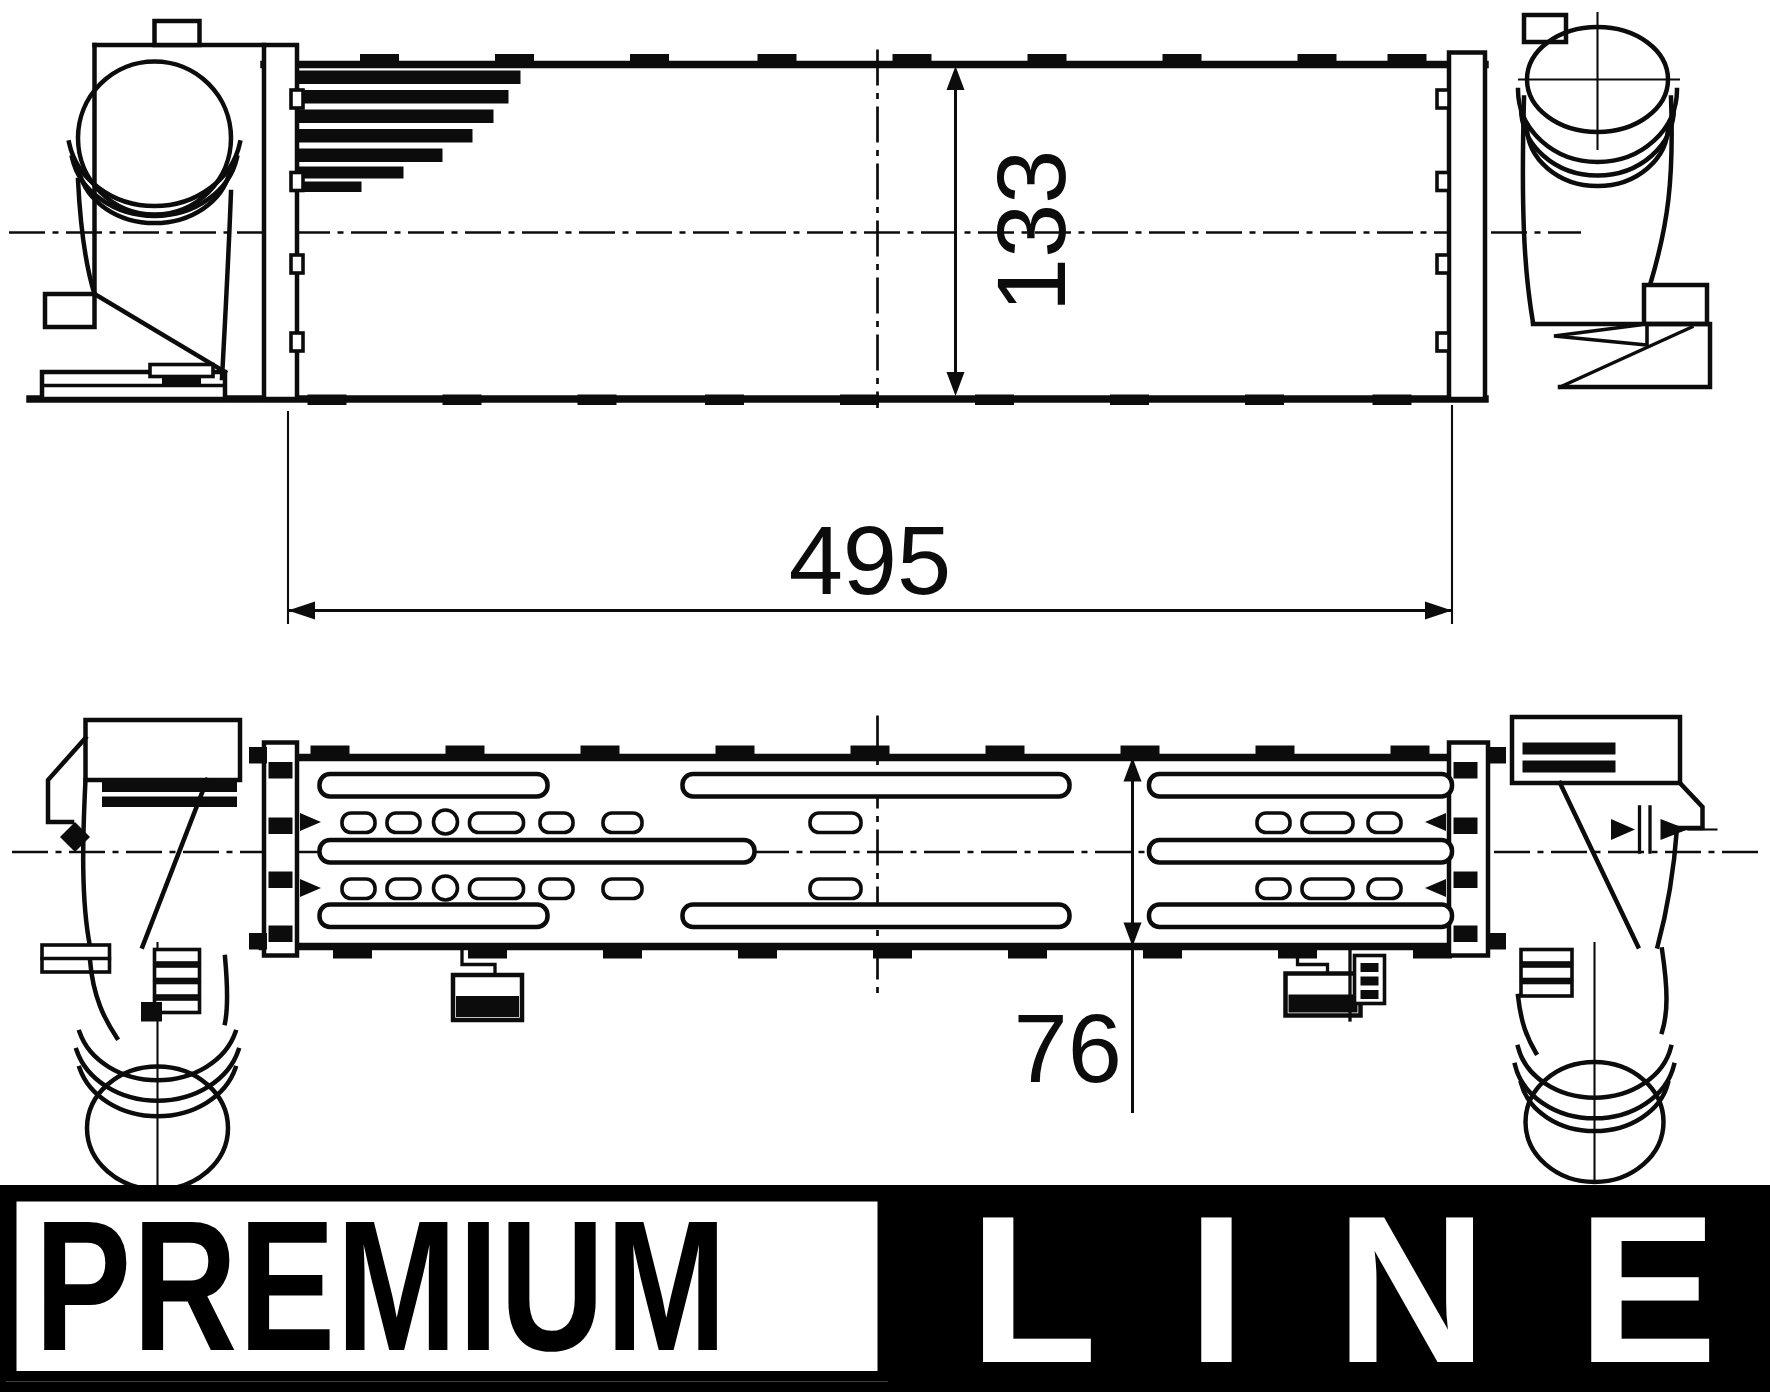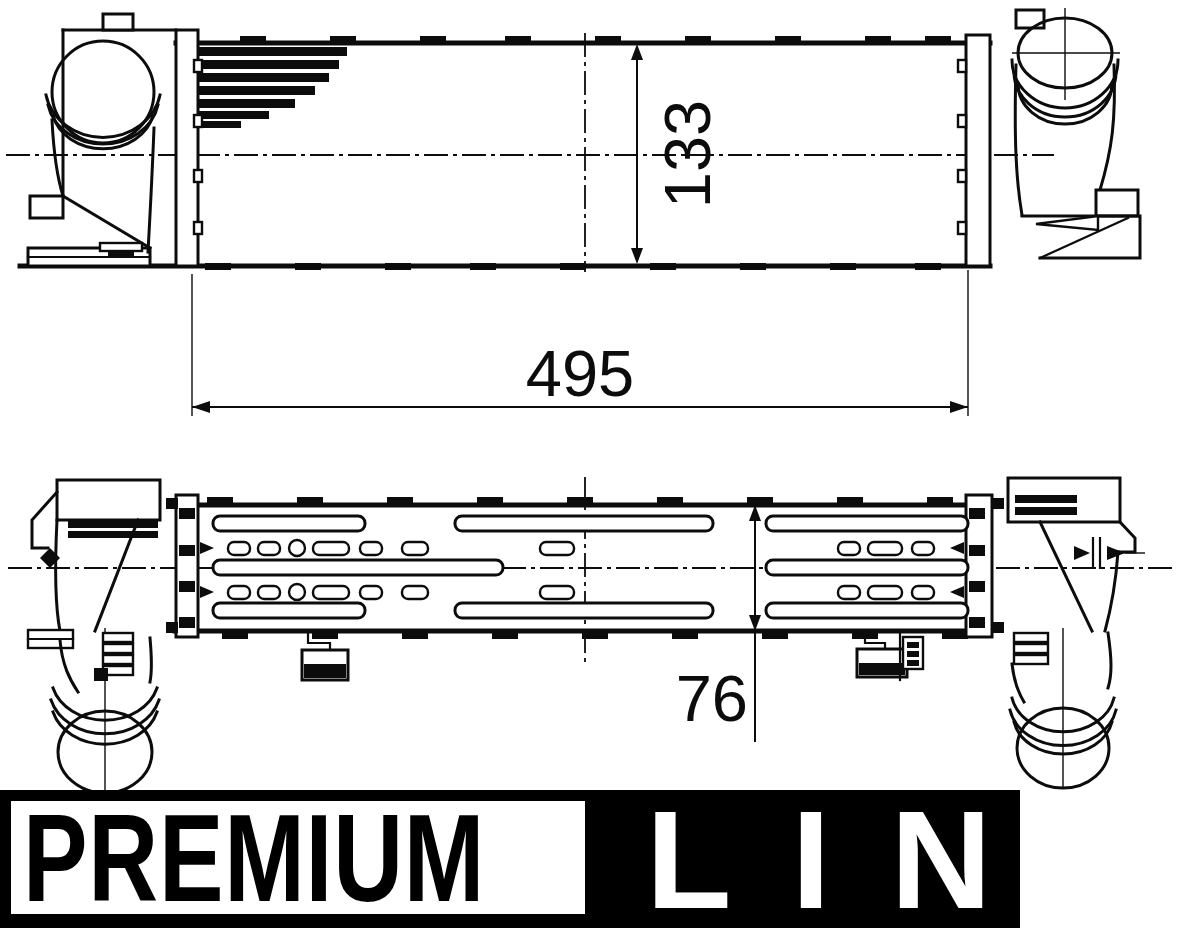--- a/index.html
+++ b/index.html
@@ -11,21 +11,21 @@
   .s2 {stroke:#0c0c0c;fill:none;stroke-width:2.2;stroke-linecap:square;}
   .s5 {stroke:#0c0c0c;fill:none;stroke-width:5;stroke-linecap:square;}
   .f  {fill:#0c0c0c;stroke:none;}
   .w  {fill:#ffffff;stroke:#0c0c0c;stroke-width:3;}
   .w2 {fill:#ffffff;stroke:#0c0c0c;stroke-width:2.4;}
   .cl {stroke:#0c0c0c;fill:none;stroke-width:1.8;stroke-dasharray:24 5 4 5;}
   .thin{stroke:#0c0c0c;fill:none;stroke-width:1.4;}
   .dim{stroke:#0c0c0c;fill:none;stroke-width:2;}
   text.dimtxt{font-family:"Liberation Sans",sans-serif;font-size:65px;fill:#0c0c0c;}
   
-  .banner{position:absolute;left:0;top:790px;width:1020px;height:138px;background:#000;}
+  .banner{position:absolute;left:0;top:790px;width:1180px;height:138px;background:#000;}
   .premium-box{position:absolute;left:4px;top:4px;width:588px;height:127px;background:#fff;
                border:7px solid #000;box-sizing:border-box;display:flex;align-items:center;
                padding-left:12px;overflow:hidden;}
   .premium-text{font-size:124px;line-height:1;font-weight:700;color:#000;letter-spacing:1px;
                 transform:scaleX(0.78);transform-origin:left center;white-space:nowrap;}
   .line-box{position:absolute;left:624px;top:0;width:580px;height:138px;display:flex;
             padding-left:22px;box-sizing:border-box;overflow:hidden;}
   .line-text{font-size:140px;line-height:1;font-weight:700;color:#fff;letter-spacing:60px;
              white-space:nowrap;}
 </style>

